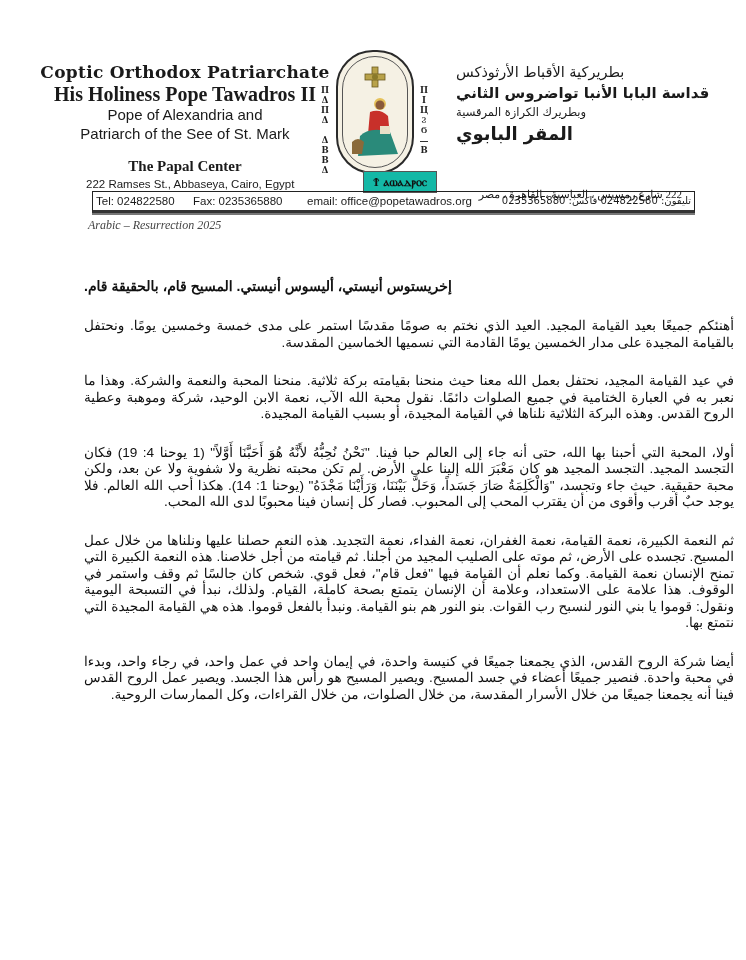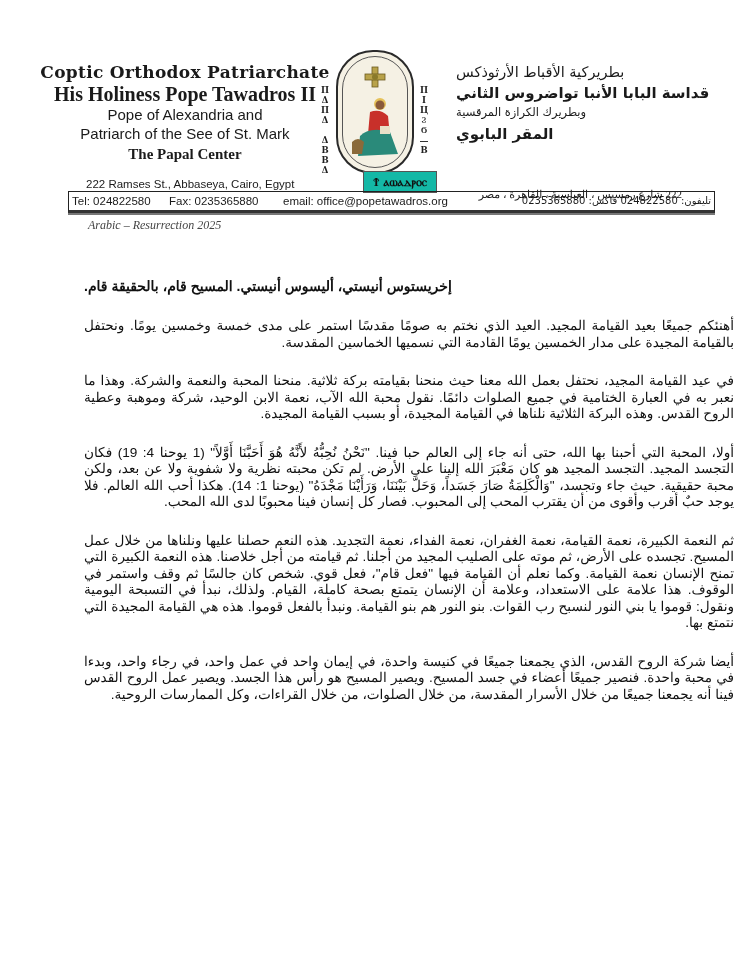--- a/index.html
+++ b/index.html
@@ -3,43 +3,43 @@
   <meta charset="utf-8">
   <style>
     html, body { margin: 0; padding: 0; background: #ffffff; }
     body { width: 746px; height: 960px; position: relative; overflow: hidden; font-family: "Liberation Sans", sans-serif; color: #111; }
 
     
     .lh-left { position: absolute; left: 40px; top: 62px; width: 290px; text-align: center; color: #1a1a1a; }
     .lh-left .org { font-family: "DejaVu Serif", serif; font-weight: bold; font-size: 17px; letter-spacing: 0.3px; line-height: 21px; }
     .lh-left .pope { font-family: "Liberation Serif", serif; font-weight: bold; font-size: 20px; line-height: 22px; }
     .lh-left .sub { font-family: "Liberation Sans", sans-serif; font-size: 15px; line-height: 19px; }
-    .lh-left .center { font-family: "Liberation Serif", serif; font-weight: bold; font-size: 15px; line-height: 22px; margin-top: 0; }
+    .lh-left .center { font-family: "Liberation Serif", serif; font-weight: bold; font-size: 15px; line-height: 22px; margin-top: 12px; }
 
     .lh-right { position: absolute; left: 456px; top: 62px; width: 280px; text-align: left; direction: rtl; color: #1a1a1a; }
     .lh-right .org { font-family: "DejaVu Sans", sans-serif; font-size: 14.5px; line-height: 21px; }
     .lh-right .pope { font-family: "DejaVu Sans", sans-serif; font-weight: bold; font-size: 15px; line-height: 20px; }
     .lh-right .sub { font-family: "DejaVu Sans", sans-serif; font-size: 11.5px; line-height: 18px; }
-    .lh-right .center { font-family: "DejaVu Sans", sans-serif; font-weight: bold; font-size: 15px; line-height: 22px; margin-top: 2px; }
+    .lh-right .center { font-family: "DejaVu Sans", sans-serif; font-weight: bold; font-size: 18px; line-height: 22px; margin-top: 2px; }
 
     
     .emblem { position: absolute; left: 336px; top: 50px; width: 74px; height: 120px; border: 2px solid #2a2a2a; border-radius: 37px; background: #f5f1e4; overflow: hidden; }
     .emblem .inner { position: absolute; left: 4px; top: 4px; right: 4px; bottom: 4px; border: 1px solid #555; border-radius: 33px; }
     .emblem .cross { position: absolute; left: 26px; top: 14px; width: 22px; height: 22px; }
     .emblem .figure { position: absolute; left: 12px; top: 44px; width: 52px; height: 66px; }
     .side-letters { position: absolute; font-family: "DejaVu Serif", serif; font-weight: bold; font-size: 8.5px; line-height: 10px; color: #222; text-align: center; width: 10px; }
     .side-left { left: 320px; top: 85px; }
     .side-right { left: 419px; top: 85px; }
     .nameplate { position: absolute; left: 347px; top: 171px; width: 72px; height: 20px; background: #14b8a6; border: 1px solid #555; font-family: "DejaVu Serif", serif; font-weight: bold; font-size: 12px; line-height: 20px; text-align: center; color: #111; margin-left: 16px; }
 
     
     .addr-en { position: absolute; left: 86px; top: 178px; font-family: "Liberation Sans", sans-serif; font-size: 11.5px; color: #1a1a1a; }
     .addr-ar { position: absolute; right: 64px; top: 188px; direction: rtl; font-family: Liberation Serif, serif; font-size: 11px; color: #1a1a1a; }
 
-    .contact-bar { position: absolute; left: 68px; top: 191px; width: 601px; height: 18px; border: 1px solid #222; border-bottom: 3px solid #333; box-shadow: 0 2px 0 #777; font-family: "Liberation Sans", sans-serif; font-size: 11.5px; line-height: 18px; color: #1a1a1a; padding-left: 44px; }
+    .contact-bar { position: absolute; left: 92px; top: 191px; width: 601px; height: 18px; border: 1px solid #222; border-bottom: 3px solid #333; box-shadow: 0 2px 0 #777; font-family: "Liberation Sans", sans-serif; font-size: 11.5px; line-height: 18px; color: #1a1a1a; }
     .contact-bar span { position: absolute; top: 0; white-space: nowrap; }
     .c-tel { left: 3px; }
     .c-fax { left: 100px; }
     .c-email { left: 214px; }
     .c-ar { right: 3px; direction: rtl; font-family: "DejaVu Sans", sans-serif; font-size: 10px; }
 
     .doc-tag { position: absolute; left: 88px; top: 218px; font-family: "Liberation Serif", serif; font-style: italic; font-size: 12px; color: #444; }
 
     
     .body { position: absolute; left: 84px; top: 276px; width: 650px; direction: rtl; text-align: justify; font-family: "Liberation Sans", sans-serif; color: #111; }

